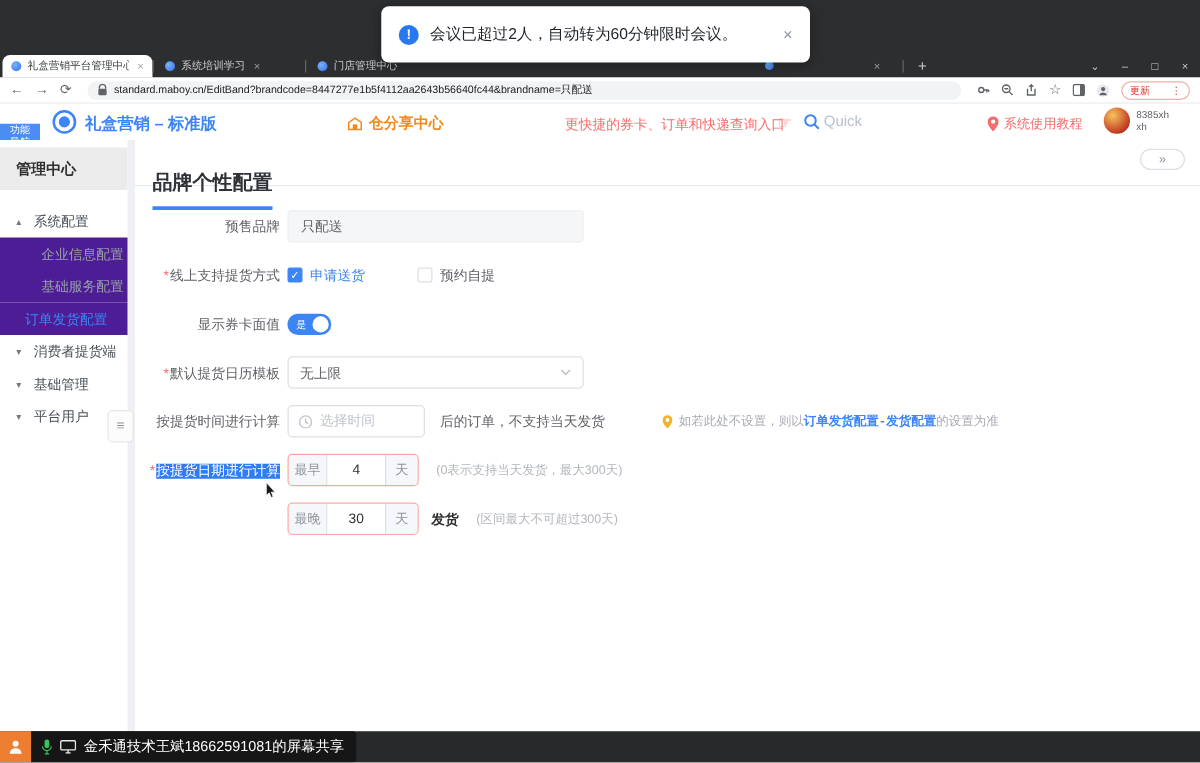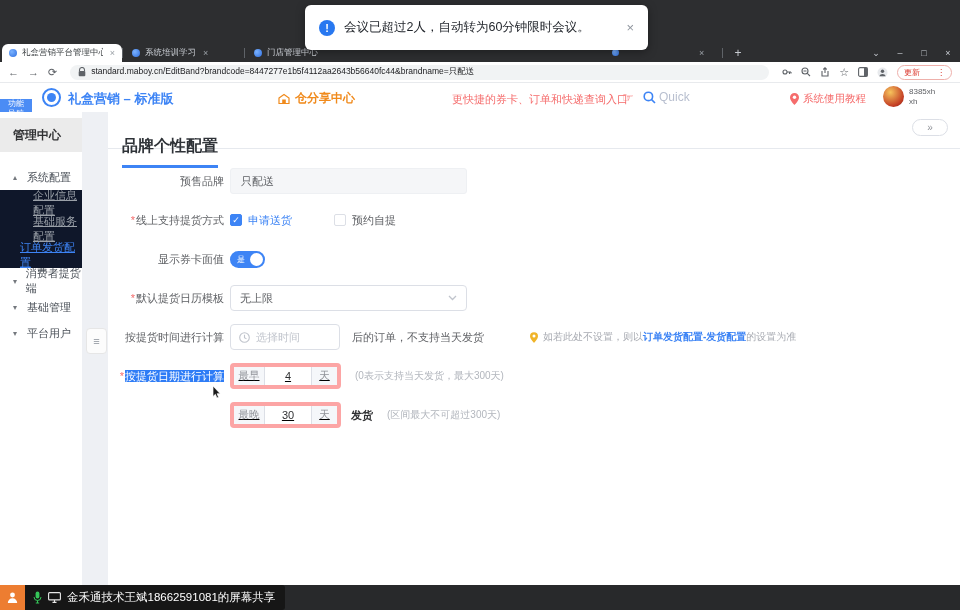--- a/index.html
+++ b/index.html
@@ -36,26 +36,26 @@
   .sharecenter { position:absolute; left:278px; top:7px; display:flex; align-items:center; gap:5px; font-size:12px; font-weight:bold; color:#f08a1c; }
   .promo { position:absolute; left:452px; top:9px; font-size:11px; color:#f56c6c; }
   .pointer { position:absolute; left:622px; top:7px; font-size:13px; color:#f56c6c; }
   .quick { position:absolute; left:643px; top:7px; display:flex; align-items:center; gap:3px; }
   .quick-label { font-size:12px; color:#b8bfcf; }
   .tutorial { position:absolute; left:790px; top:9px; display:flex; align-items:center; gap:4px; font-size:10.5px; color:#f56c6c; }
   .avatar { position:absolute; left:883px; top:3px; width:21px; height:21px; border-radius:50%; background:radial-gradient(circle at 35% 30%, #f6c35c, #c23b23 70%, #6e1d10); }
   .username { position:absolute; left:909px; top:4px; font-size:8px; color:#606266; line-height:1.25; }
 
   
-  .sidebar { position:absolute; left:0; top:112px; width:82px; bottom:25px; background:#fff; }
+  .sidebar { position:absolute; left:0; top:112px; width:102px; bottom:25px; background:#fff; }
   .side-title { margin-top:6px; height:34px; background:#ebebeb; line-height:34px; padding-left:13px; font-size:12px; font-weight:bold; color:#303133; }
   .menu { margin-top:12px; }
   .mi { height:26px; display:flex; align-items:center; gap:6px; padding-left:13px; font-size:11px; color:#4a5058; }
   .mi .caret { font-size:8px; color:#74787e; width:8px; }
-  .mi.sub { padding-left:33px; color:#9aa0a8; background:#0f172a;text-decoration:underline; }
+  .mi.sub { padding-left:33px; color:#9aa0a8; background:#4c1d95; }
   .mi.sel { color:#3d84f5;padding-left:20px; }
   .handle { position:absolute; left:86px; top:216px; width:21px; height:26px; background:#fcfcfc; border:1px solid #e6e6e6; border-radius:4px; display:flex; align-items:center; justify-content:center; color:#8a9099; font-size:11px; }
 
   
   .content { position:absolute; left:108px; top:112px; right:0; bottom:25px; background:#fff; }
   .tabsbar { height:37px; border-bottom:1px solid #e6e9ee; position:relative; }
   .ctab { position:absolute; left:14px; top:9px; font-size:16px; font-weight:bold; color:#2f3338; padding-bottom:8px; border-bottom:3px solid #3d84f5;margin-top:15px; }
   .collapse { position:absolute; right:12px; top:7px; width:36px; height:17px; border:1px solid #dcdfe6; border-radius:9px; color:#909399; font-size:10px; display:flex; align-items:center; justify-content:center; }
   .form { padding-top:19px; }
   .row { display:flex; align-items:center; min-height:26px; margin-bottom:13px; padding-left:6px; }
@@ -71,23 +71,23 @@
   .cb-lab.on { color:#3d84f5; }
   .switch { position:relative; width:35px; height:17px; border-radius:9px; background:#3d84f5; }
   .switch .txt { position:absolute; left:7px; top:3px; font-size:8px; color:#fff; }
   .switch .knob { position:absolute; right:2px; top:2px; width:13px; height:13px; border-radius:50%; background:#fff; }
   .select { width:237px; height:26px; border:1px solid #dcdfe6; border-radius:4px; display:flex; align-items:center; justify-content:space-between; padding:0 9px; }
   .select .val { font-size:11px; color:#606266; }
   .tinput { width:110px; height:26px; border:1px solid #dcdfe6; border-radius:4px; display:flex; align-items:center; gap:6px; padding:0 8px; }
   .tinput input { border:0; outline:0; width:70px; font-size:11px; font-family:inherit; color:#606266; }
   .tinput input::placeholder { color:#c0c4cc; }
   .after-txt { font-size:11px; color:#606266; margin-left:12px; }
-  .tip { display:flex; align-items:center; gap:5px; margin-left:46px; font-size:10px; color:#a8abb2; }
+  .tip { display:flex; align-items:center; gap:5px; margin-left:46px; font-size:10px; color:#a8abb2;font-family:Liberation Mono, monospace; }
   .tip a { color:#3d84f5; text-decoration:none; font-weight:bold; }
-  .igroup { display:flex; height:26px; border:4px solid #fca5a5; border-radius:4px; overflow:hidden;text-decoration:underline; }
+  .igroup { display:flex; height:26px; border:1px solid #fca5a5; border-radius:4px; overflow:hidden; }
   .iaffix { width:31px; background:#f5f7fa; color:#909399; font-size:10.5px; display:flex; align-items:center; justify-content:center; }
   .iaffix.l { border-right:1px solid #dcdfe6; }
   .iaffix.r { border-left:1px solid #dcdfe6; width:26px; }
   .igroup input { width:46px; border:0; outline:0; text-align:center; font-size:11px; color:#303133; font-family:inherit; }
   .note { font-size:10px; color:#b2b6bd; margin-left:14px; }
   .fahuo { font-size:11px; color:#303133; font-weight:bold; margin-left:10px; }
   .cfooter { position:absolute; top:417px; left:0; right:0; border-top:1px solid #f1f2f4; padding-top:6px; display:flex; justify-content:center; gap:12px; }
   .btn { height:23px; padding:0 14px; border-radius:3px; font-size:11px; display:flex; align-items:center; }
   .btn.primary { background:#3d84f5; color:#fff; }
   .btn.plain { background:#fff; border:1px solid #dcdfe6; color:#606266; }

